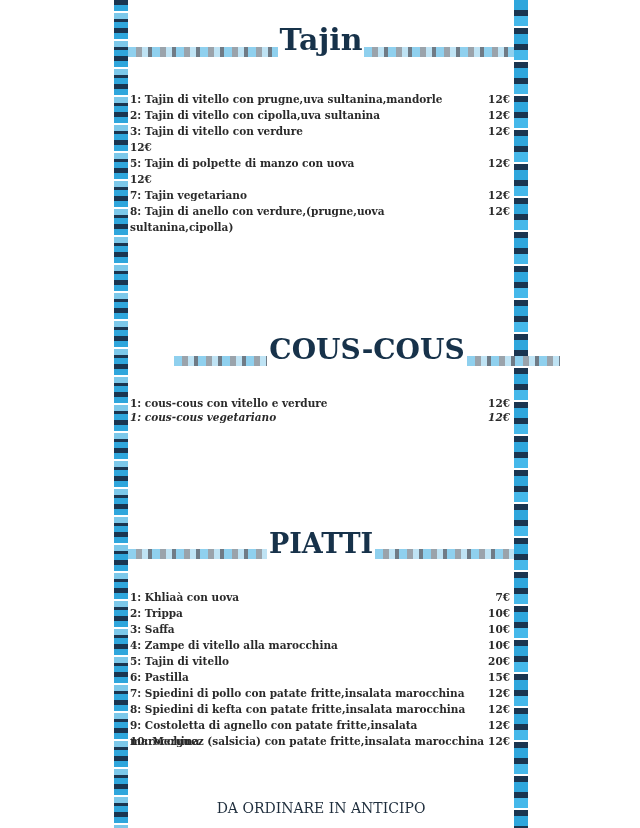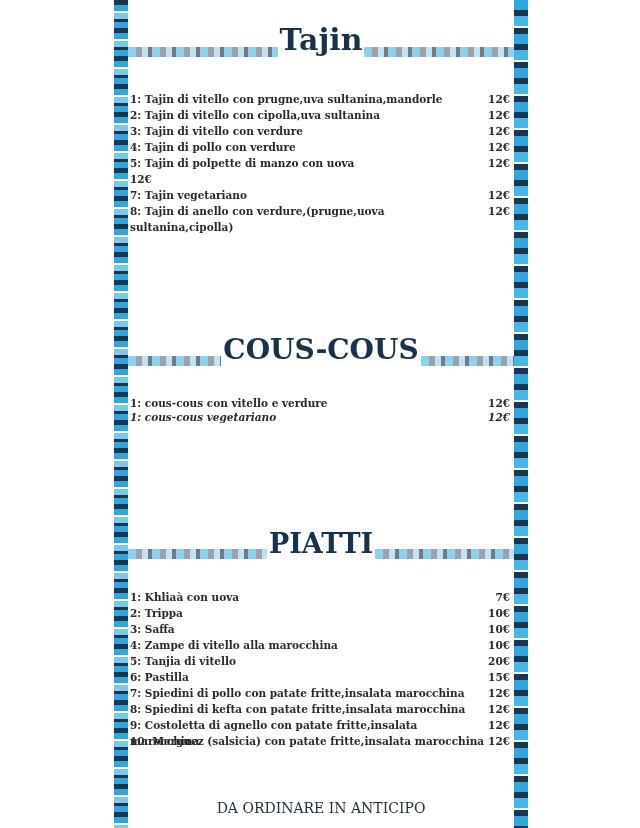--- a/index.html
+++ b/index.html
@@ -41,41 +41,40 @@
     </div>
   <div class="row">
       <span>2: Tajin di vitello con cipolla,uva sultanina</span>
       <span class="price">12€</span>
     </div>
   <div class="row">
       <span>3: Tajin di vitello con verdure</span>
       <span class="price">12€</span>
     </div>
   <div class="row">
-      <span>4: Tajin di pollo con verdure</span>
       <span class="price">12€</span>
     </div>
   <div class="row">
       <span>5: Tajin di polpette di manzo con uova</span>
       <span class="price">12€</span>
     </div>
   <div class="row">
       <span class="price">12€</span>
     </div>
   <div class="row">
       <span>7: Tajin vegetariano</span>
       <span class="price">12€</span>
     </div>
   <div class="row">
       <span>8: Tajin di anello con verdure,(prugne,uova sultanina,cipolla)</span>
       <span class="price">12€</span>
     </div>
 </div>
 
-<div class="section-head" style="top:333px;">
+<div class="section-head" style="top:333px;padding-left:46px;">
   <div class="band"></div>
   <div class="title" style="font-size:28px;">COUS-COUS</div>
   <div class="band"></div>
 </div>
 <div class="items" style="top:396px;">
   <div class="row" style="height:14px;line-height:14px;">
       <span>1: cous-cous con vitello e verdure</span>
       <span class="price">12€</span>
     </div>
   <div class="row" style="height:14px;line-height:14px;font-style:italic;">
@@ -100,21 +99,21 @@
     </div>
   <div class="row">
       <span>3: Saffa</span>
       <span class="price">10€</span>
     </div>
   <div class="row">
       <span>4: Zampe di vitello alla marocchina</span>
       <span class="price">10€</span>
     </div>
   <div class="row">
-      <span>5: Tanjia di vitello</span>
+      <span>5: Tajin di vitello</span>
       <span class="price">20€</span>
     </div>
   <div class="row">
       <span>6: Pastilla</span>
       <span class="price">15€</span>
     </div>
   <div class="row">
       <span>7: Spiedini di pollo con patate fritte,insalata marocchina</span>
       <span class="price">12€</span>
     </div>

